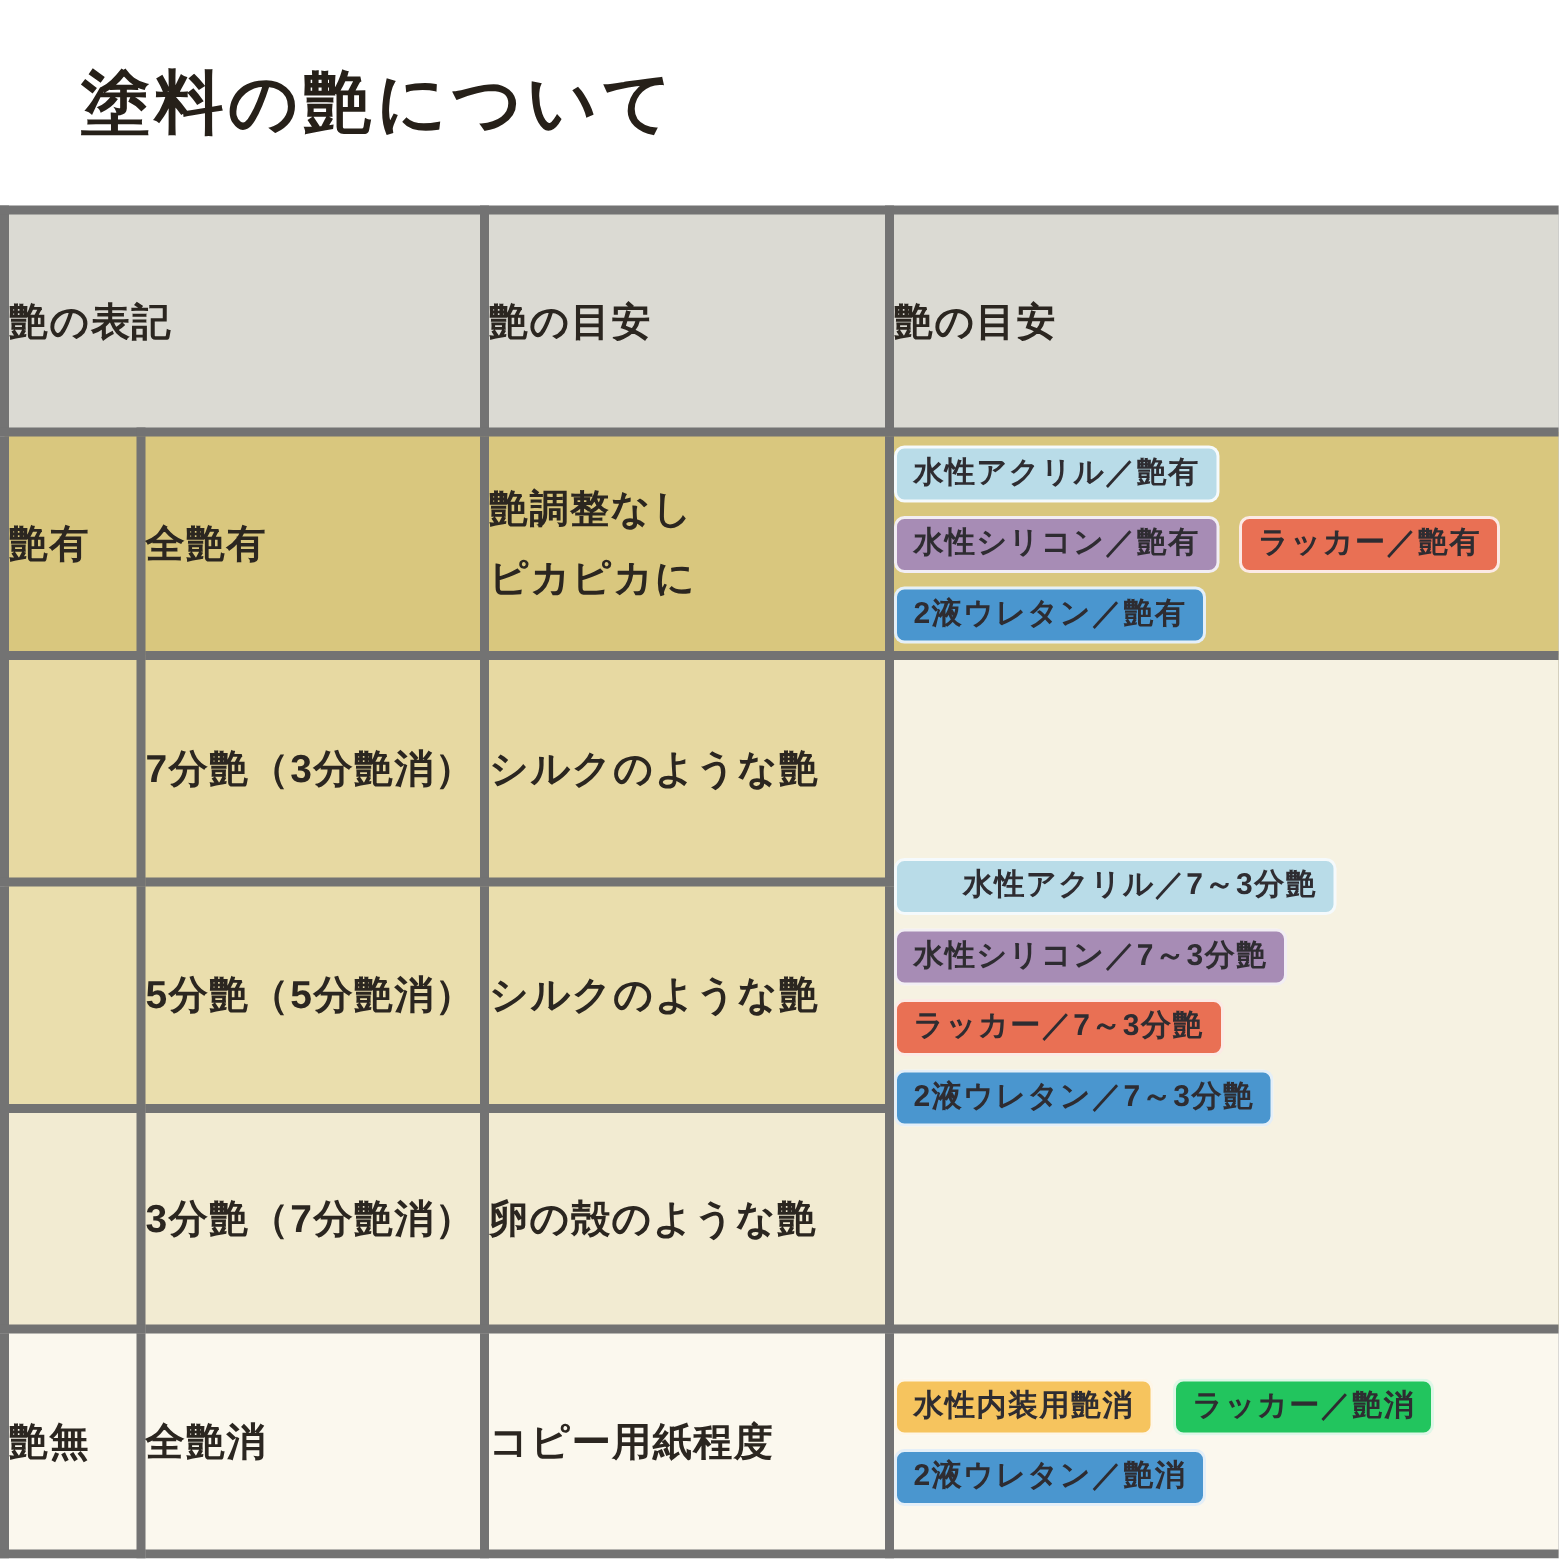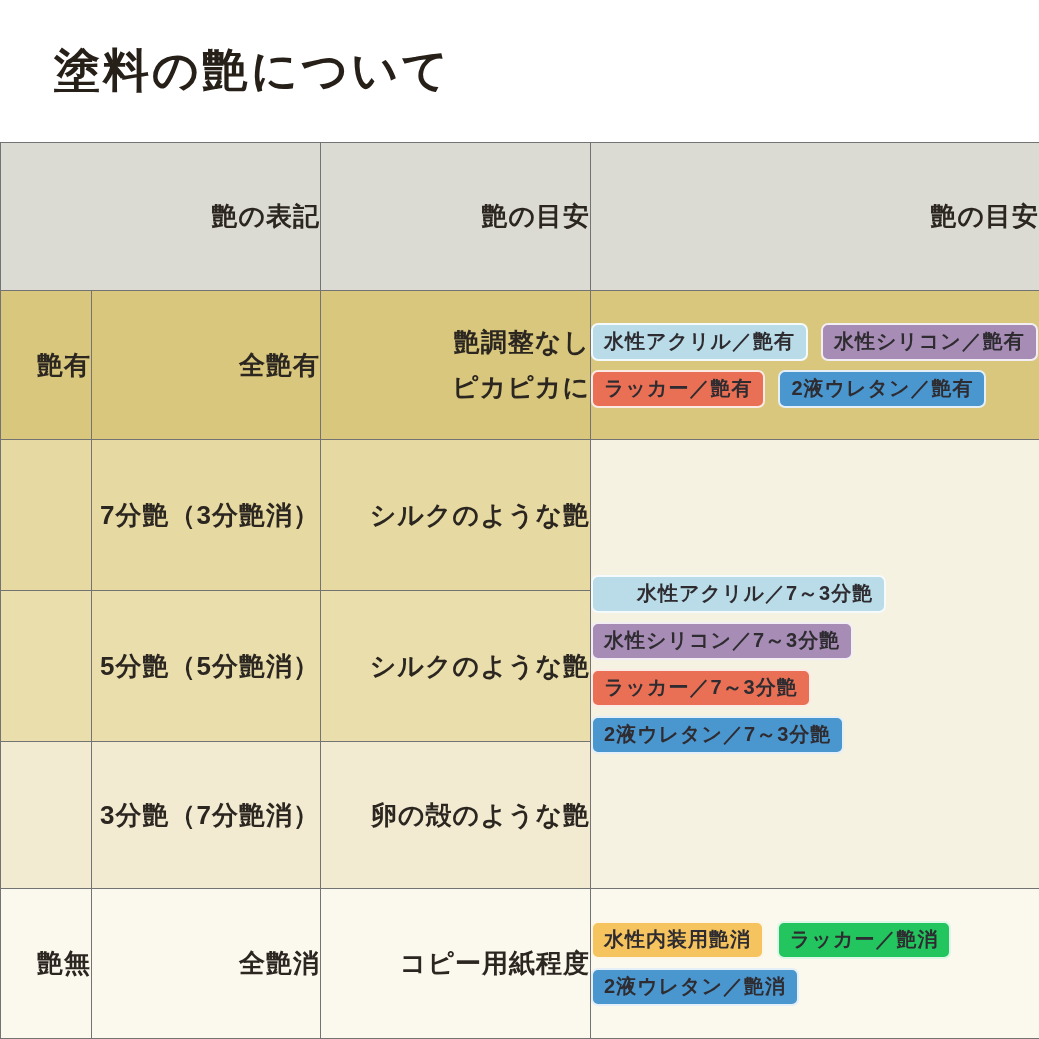--- a/index.html
+++ b/index.html
@@ -22,25 +22,25 @@
     font-size:46px;font-weight:700;
     letter-spacing:3px;color:#262019;
   }
 
   
   table.gloss{
     width:1039px;table-layout:fixed;
     border-collapse:collapse;
   }
   table.gloss th, table.gloss td{
-    border:1px solid #737373;
+    border:6px solid #737373;
     box-sizing:border-box;
     padding:0;
     vertical-align:middle;
-    text-align:right;
+    text-align:left;
     font-weight:700;
     font-size:26px;
     letter-spacing:1px;
   }
   tr.hdr{height:148px;}
   tr.r1{height:149px;}
   tr.r2{height:151px;}
   tr.r3{height:151px;}
   tr.r4{height:147px;}
   tr.r5{height:150px;}

